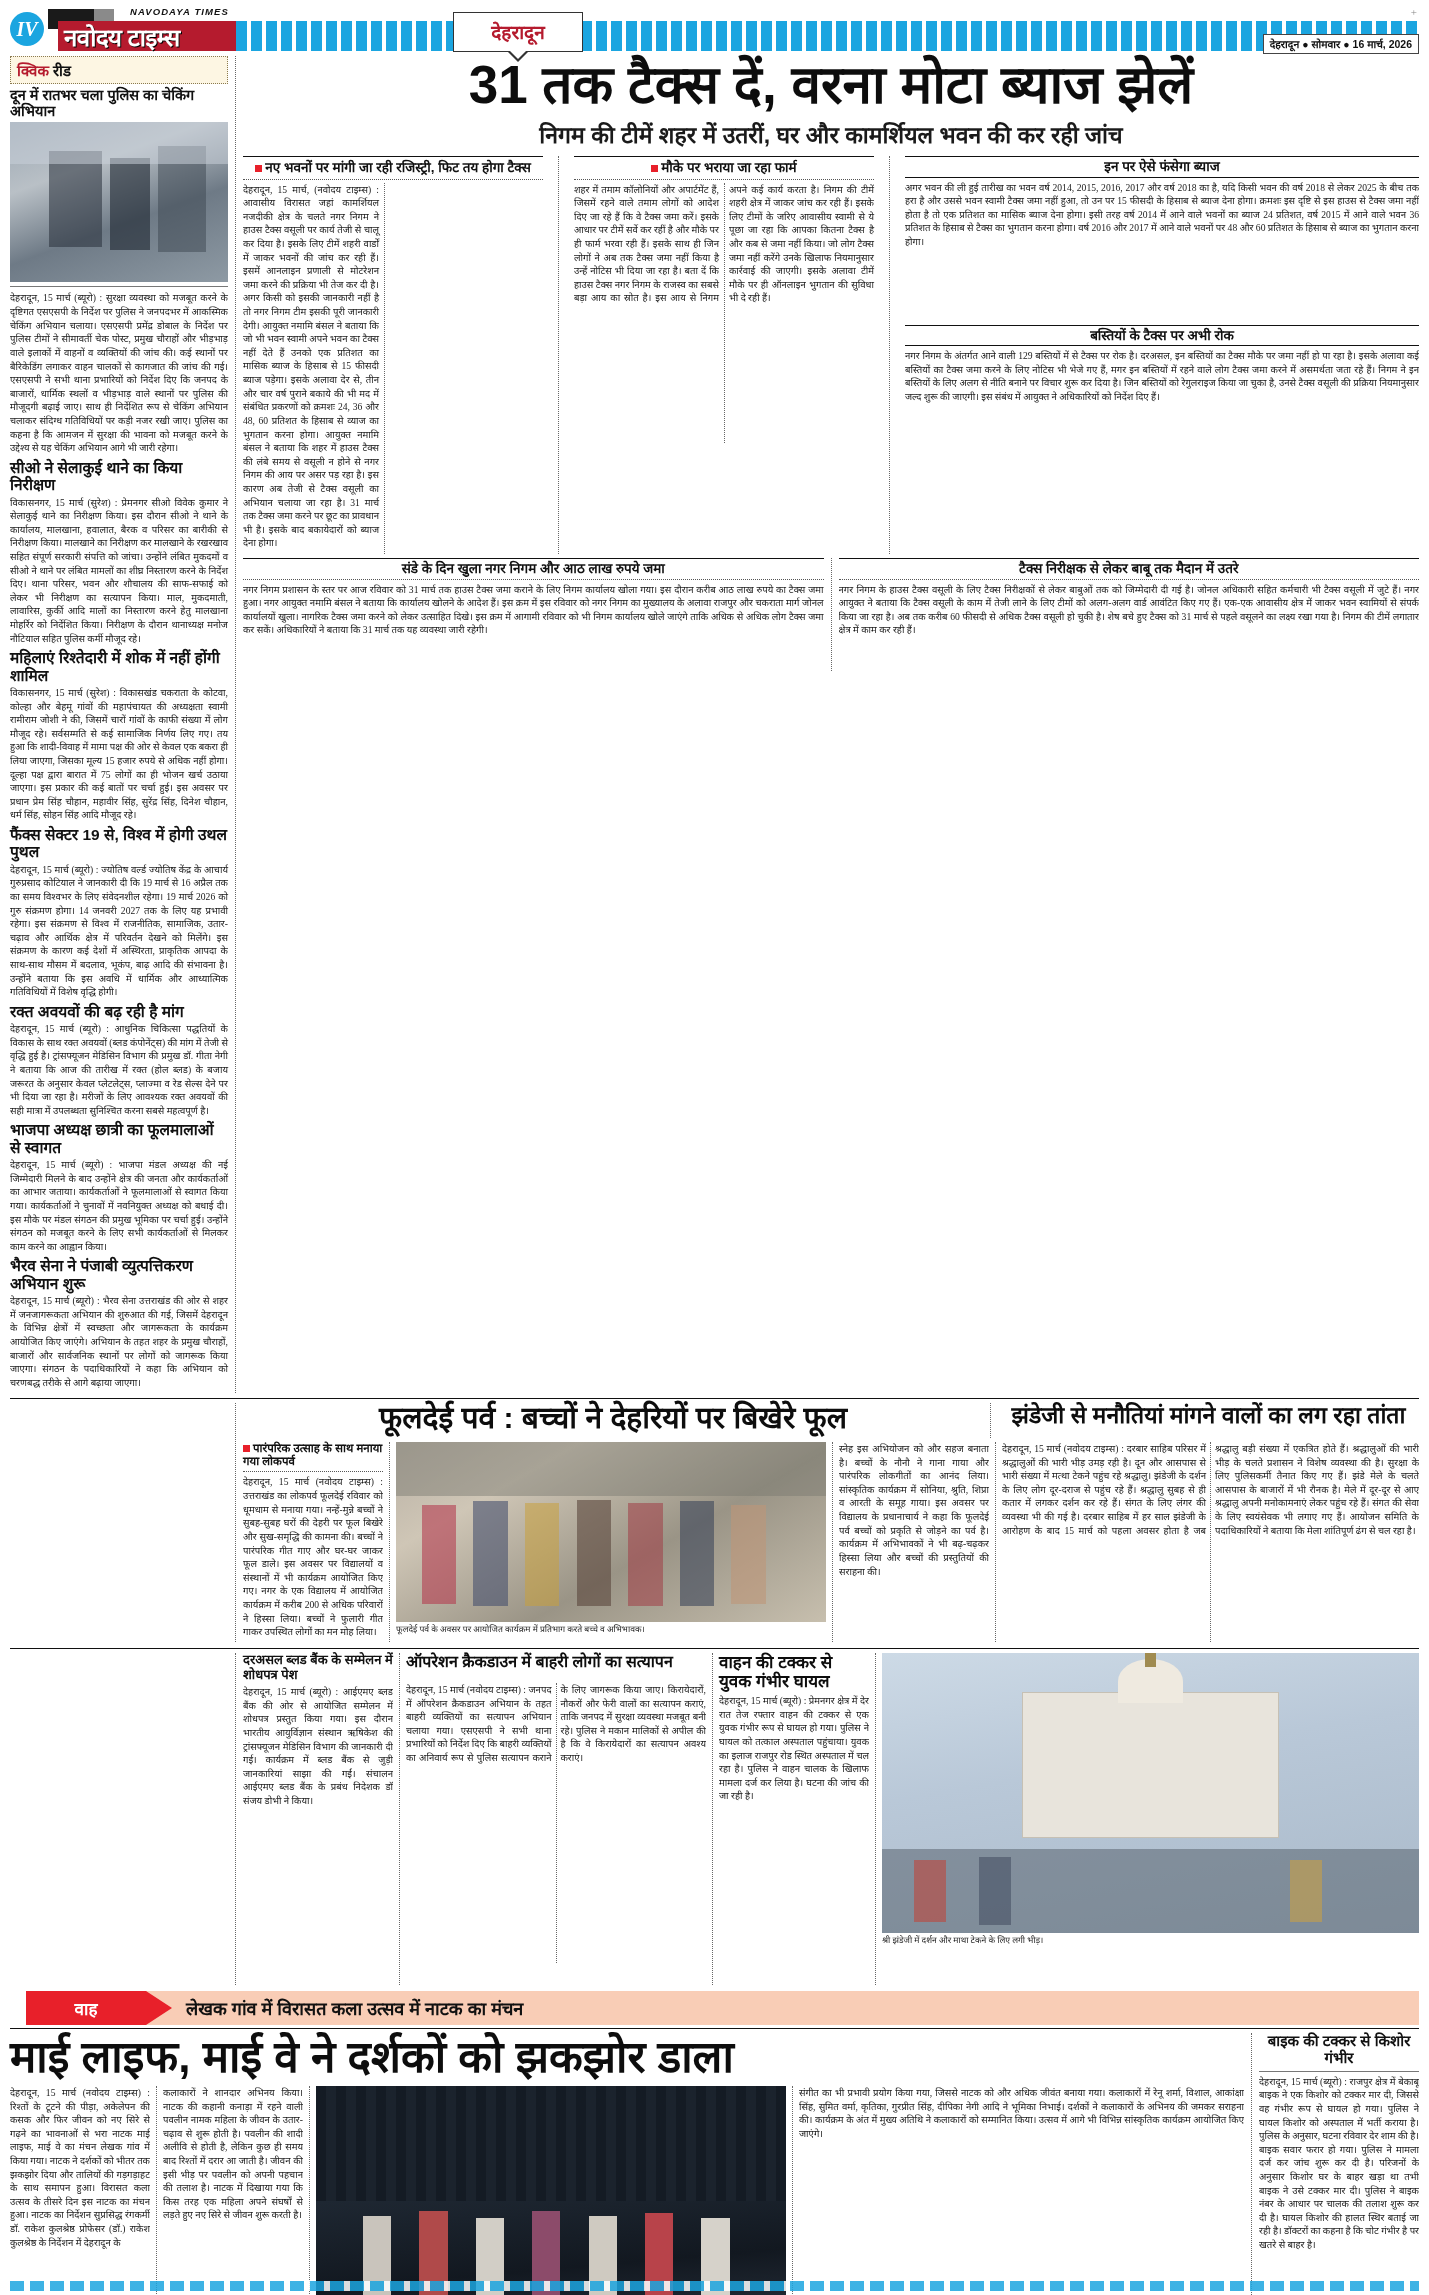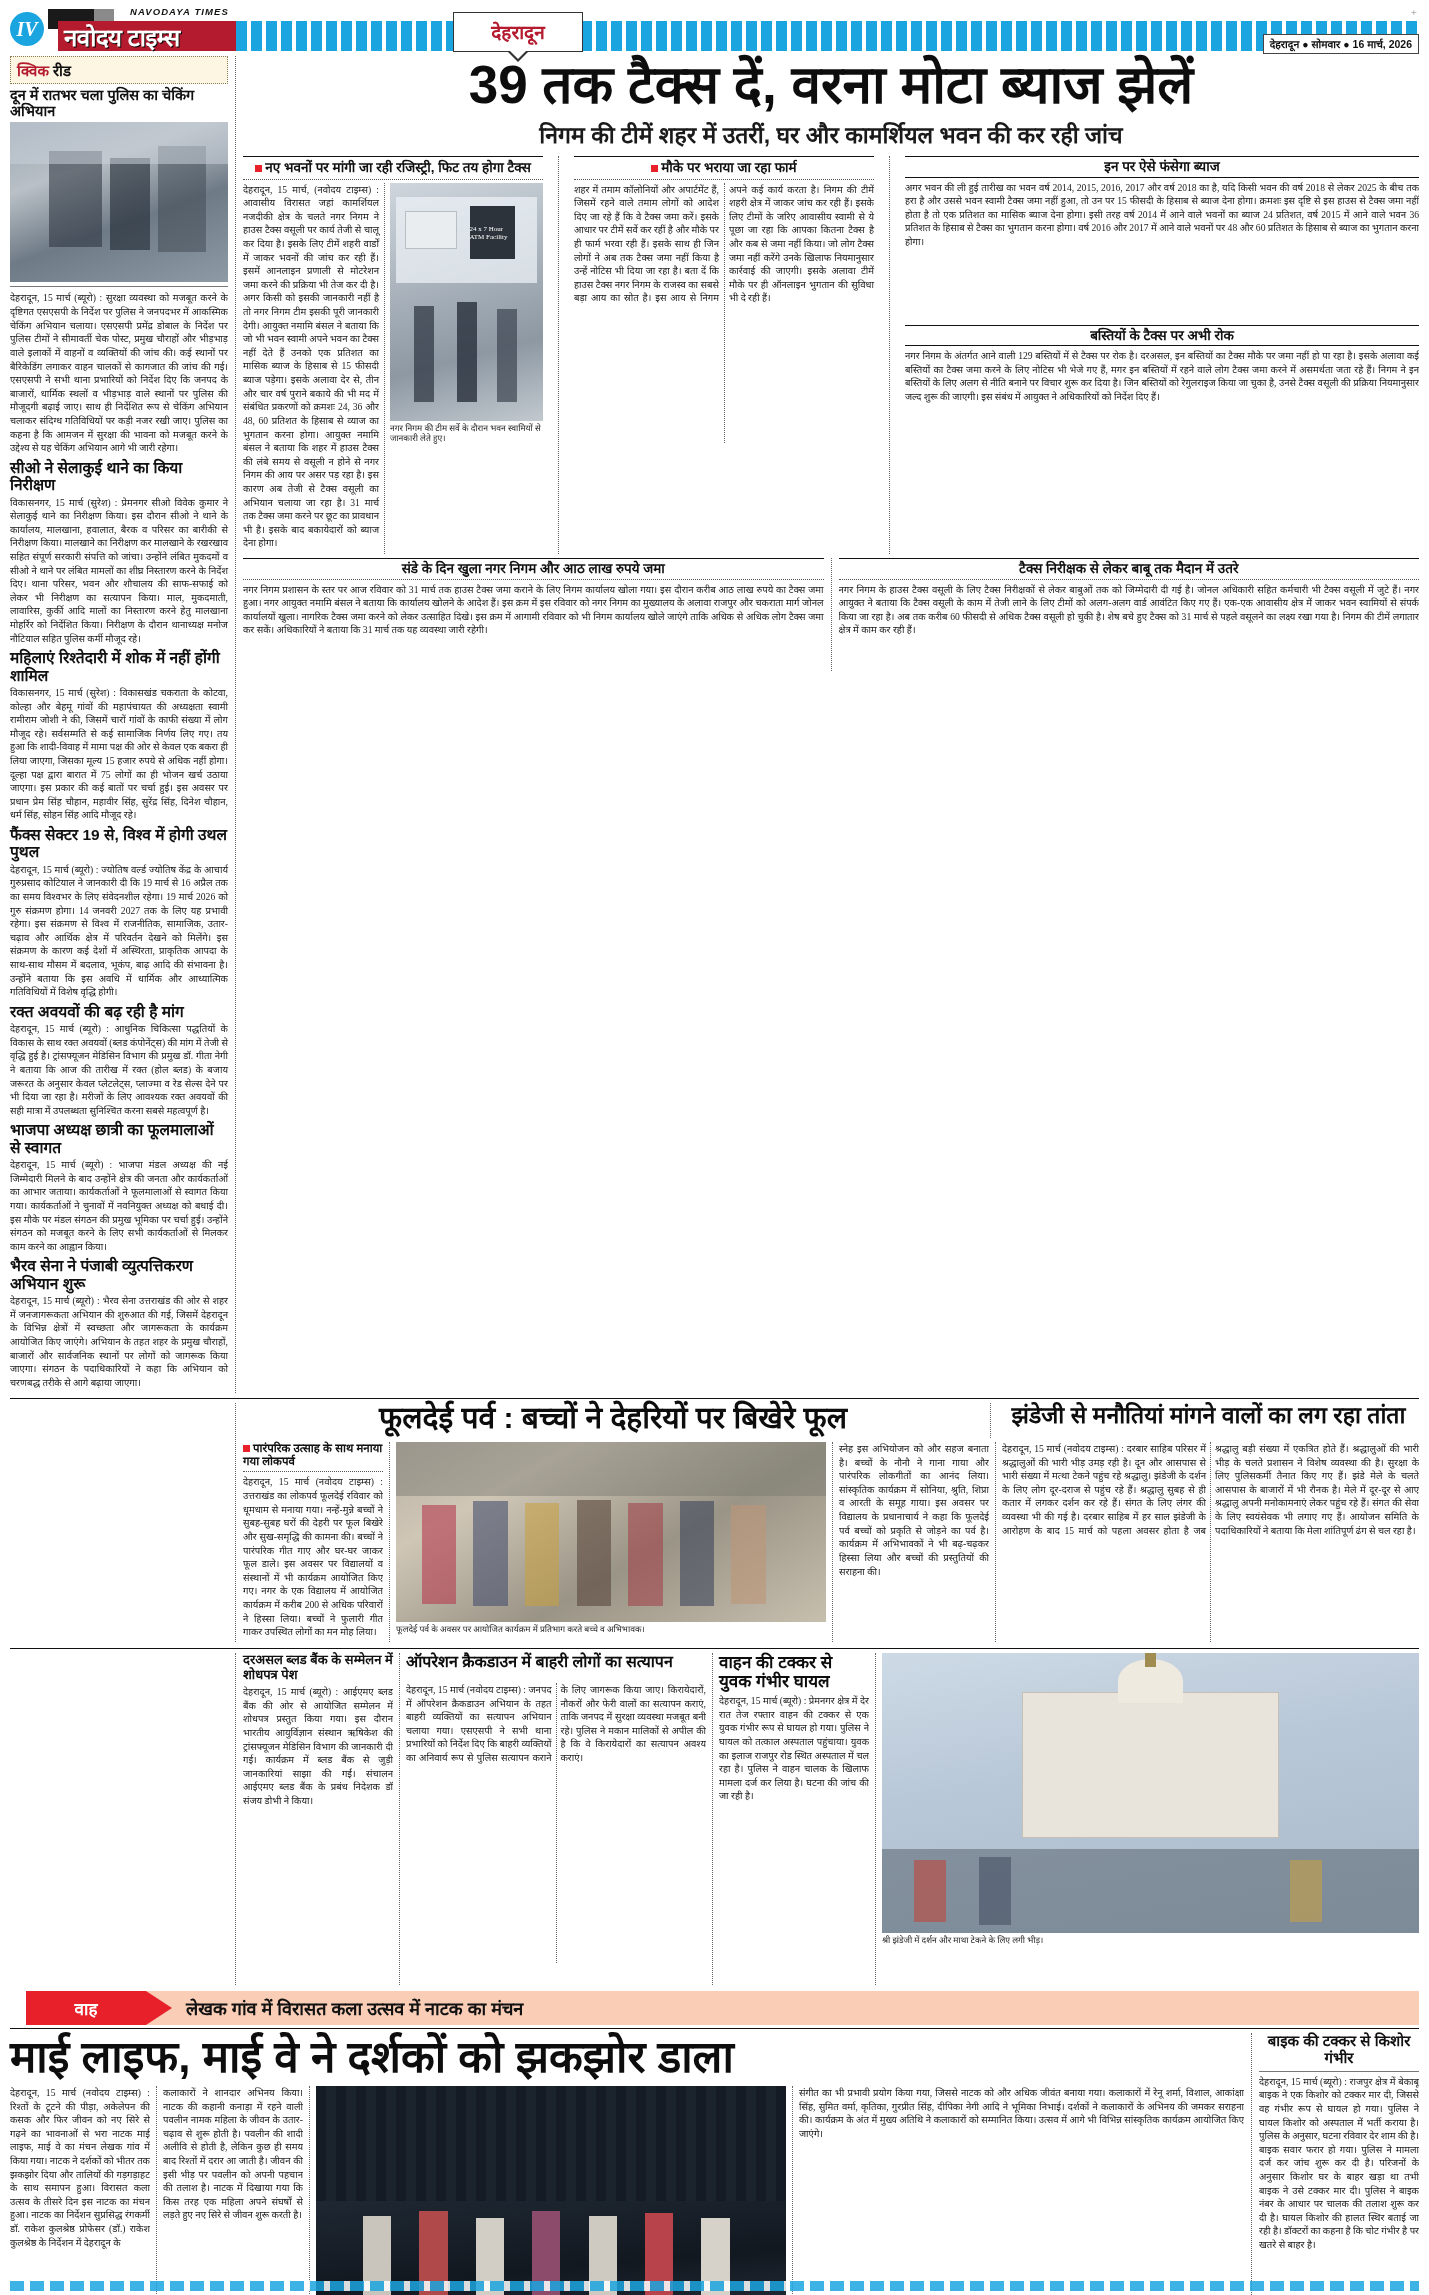--- a/index.html
+++ b/index.html
@@ -187,48 +187,37 @@
       <div class="body-col">
         <p><span>देहरादून, 15 मार्च (ब्यूरो) :</span>
            <span>भैरव सेना उत्तराखंड की ओर से शहर में जनजागरूकता अभियान की शुरुआत की गई, जिसमें देहरादून के विभिन्न क्षेत्रों में स्वच्छता और जागरूकता के कार्यक्रम आयोजित किए जाएंगे। अभियान के तहत शहर के प्रमुख चौराहों, बाजारों और सार्वजनिक स्थानों पर लोगों को जागरूक किया जाएगा। संगठन के पदाधिकारियों ने कहा कि अभियान को चरणबद्ध तरीके से आगे बढ़ाया जाएगा।</span></p>
       </div>
     </div>
 
     <div class="dotted-sep" style="margin:0 7px;"></div>
 
     <div style="flex:1 1 auto;">
 
-      <div class="hl-xl" style="font-size:53px; text-align:center; margin:2px 0 6px;">39 तक टैक्स दें, वरना मोटा ब्याज झेलें</div>
+      <div class="hl-xl" style="font-size:53px; text-align:center; margin:2px 0 6px;">31 तक टैक्स दें, वरना मोटा ब्याज झेलें</div>
       <div class="hl-sub" style="font-size:23px; text-align:center; margin-bottom:6px;">निगम की टीमें शहर में उतरीं, घर और कामर्शियल भवन की कर रही जांच</div>
 
       <div style="display:flex; gap:9px;">
 
         <div style="width:300px; flex:0 0 300px;">
           <div class="boxhead" style="border-top:1.4px solid #111;border-bottom:1px dotted #555; padding:3px 2px; margin-bottom:3px;">
             <span class="sq"></span><span>नए भवनों पर मांगी जा रही रजिस्ट्री, फिट तय होगा टैक्स</span>
           </div>
           <div style="display:flex;">
             <div style="width:136px;flex:0 0 136px;">
               <div class="body-col">
                 <p><span>देहरादून, 15 मार्च, (नवोदय टाइम्स) :</span>
                    <span>आवासीय विरासत जहां कामर्शियल नजदीकी क्षेत्र के चलते नगर निगम ने हाउस टैक्स वसूली पर कार्य तेजी से चालू कर दिया है। इसके लिए टीमें शहरी वार्डों में जाकर भवनों की जांच कर रही हैं। इसमें आनलाइन प्रणाली से मोटरेशन जमा करने की प्रक्रिया भी तेज कर दी है। अगर किसी को इसकी जानकारी नहीं है तो नगर निगम टीम इसकी पूरी जानकारी देगी। आयुक्त नमामि बंसल ने बताया कि जो भी भवन स्वामी अपने भवन का टैक्स नहीं देते हैं उनको एक प्रतिशत का मासिक ब्याज के हिसाब से 15 फीसदी ब्याज पड़ेगा। इसके अलावा देर से, तीन और चार वर्ष पुराने बकाये की भी मद में संबंधित प्रकरणों को क्रमशः 24, 36 और 48, 60 प्रतिशत के हिसाब से व्याज का भुगतान करना होगा। आयुक्त नमामि बंसल ने बताया कि शहर में हाउस टैक्स की लंबे समय से वसूली न होने से नगर निगम की आय पर असर पड़ रहा है। इस कारण अब तेजी से टैक्स वसूली का अभियान चलाया जा रहा है। 31 मार्च तक टैक्स जमा करने पर छूट का प्रावधान भी है। इसके बाद बकायेदारों को ब्याज देना होगा।</span></p>
               </div>
             </div>
             <div class="dotted-sep" style="margin:0 5px;"></div>
-            <div style="flex:1;">
-              <div class="photo" style="height:238px;background:linear-gradient(165deg,#cfd6dc 0%,#aeb7c0 35%,#8d98a3 70%,#c2c9cf 100%);">
-                <div style="position:absolute;left:4%;top:6%;width:92%;height:36%;background:rgba(235,240,244,.75);"></div>
-                <div style="position:absolute;left:10%;top:12%;width:34%;height:16%;background:#e9edf0;border:1px solid #b7bec4;"></div>
-                <div style="position:absolute;left:52%;top:10%;width:30%;height:22%;background:#2d333a;color:#fff;font-size:7px;display:flex;align-items:center;justify-content:center;">24 x 7 Hour ATM Facility</div>
-                <div style="position:absolute;left:16%;top:52%;width:13%;height:40%;background:rgba(50,58,70,.75);"></div>
-                <div style="position:absolute;left:44%;top:50%;width:13%;height:42%;background:rgba(40,48,60,.8);"></div>
-                <div style="position:absolute;left:70%;top:53%;width:13%;height:39%;background:rgba(60,68,80,.7);"></div>
-              </div>
-              <div class="cap">नगर निगम की टीम सर्वे के दौरान भवन स्वामियों से जानकारी लेते हुए।</div>
-            </div>
           </div>
         </div>
 
         <div class="dotted-sep" style="margin:0 6px;"></div>
 
         <div style="width:300px; flex:0 0 300px;">
           <div class="boxhead" style="border-top:1.4px solid #111;border-bottom:1px dotted #555; padding:3px 2px; margin-bottom:3px;">
             <span class="sq"></span><span>मौके पर भराया जा रहा फार्म</span>
           </div>
           <div class="body-col" style="column-count:2; column-gap:10px; column-rule:1px dotted #666; height:260px;">शहर में तमाम कॉलोनियों और अपार्टमेंट हैं, जिसमें रहने वाले तमाम लोगों को आदेश दिए जा रहे हैं कि वे टैक्स जमा करें। इसके आधार पर टीमें सर्वे कर रहीं है और मौके पर ही फार्म भरवा रही हैं। इसके साथ ही जिन लोगों ने अब तक टैक्स जमा नहीं किया है उन्हें नोटिस भी दिया जा रहा है। बता दें कि हाउस टैक्स नगर निगम के राजस्व का सबसे बड़ा आय का स्रोत है। इस आय से निगम अपने कई कार्य करता है। निगम की टीमें शहरी क्षेत्र में जाकर जांच कर रही हैं। इसके लिए टीमों के जरिए आवासीय स्वामी से ये पूछा जा रहा कि आपका कितना टैक्स है और कब से जमा नहीं किया। जो लोग टैक्स जमा नहीं करेंगे उनके खिलाफ नियमानुसार कार्रवाई की जाएगी। इसके अलावा टीमें मौके पर ही ऑनलाइन भुगतान की सुविधा भी दे रही हैं।</div>

